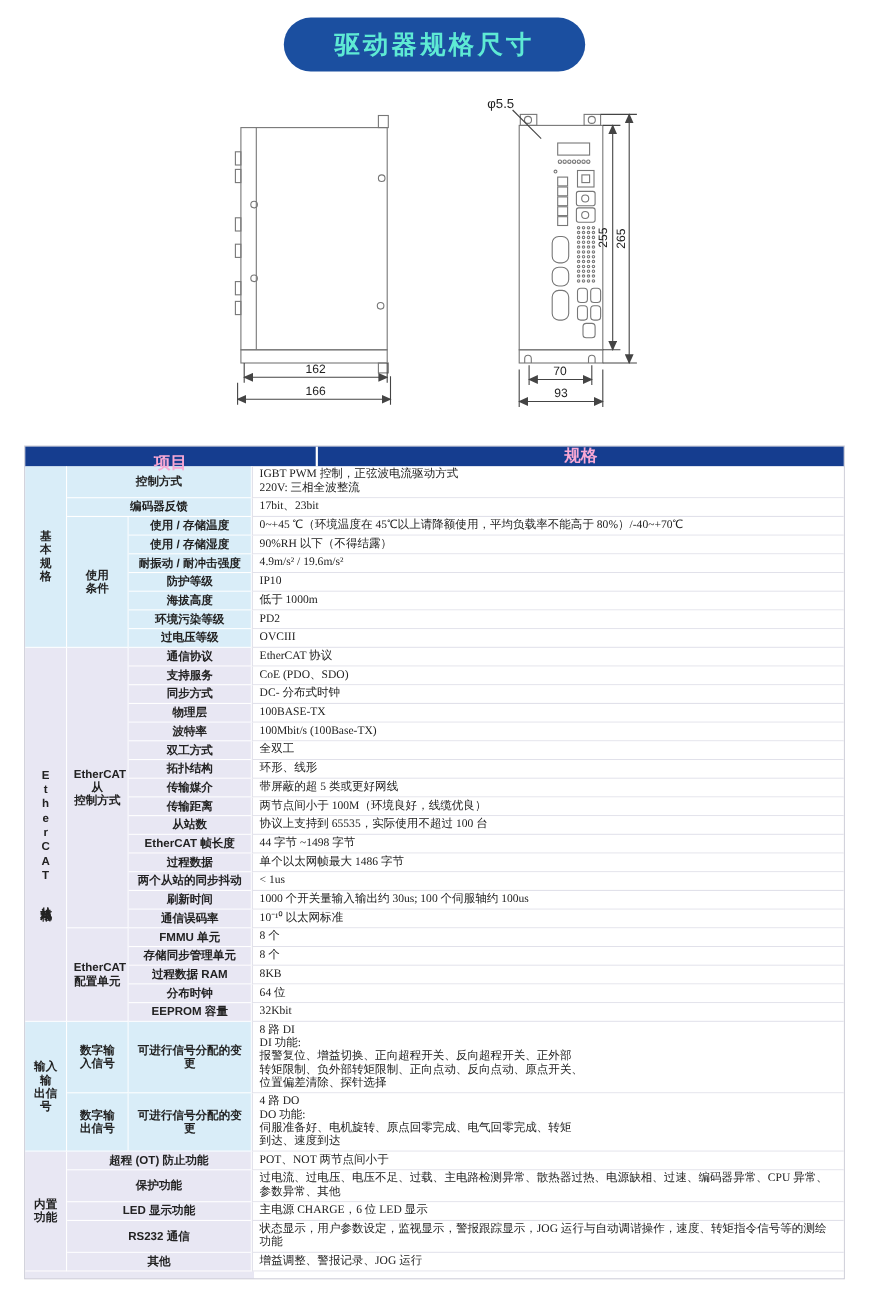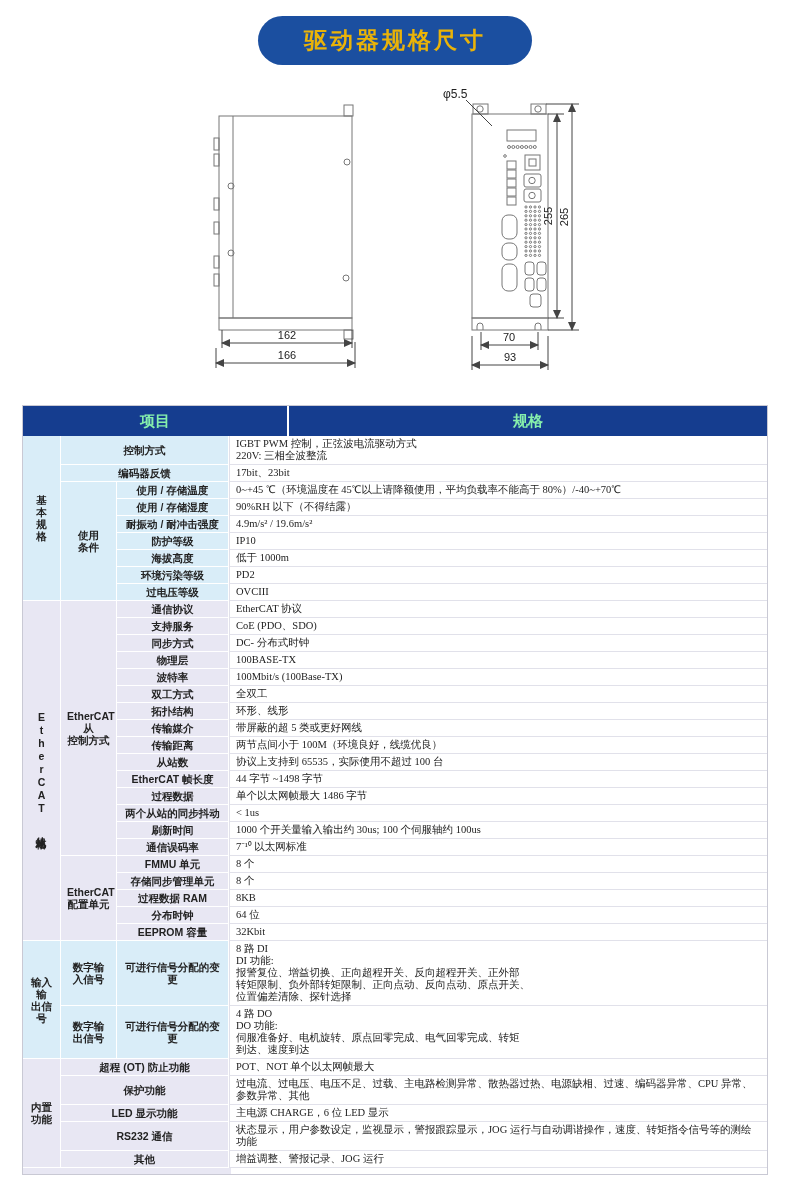--- a/index.html
+++ b/index.html
@@ -3,32 +3,32 @@
 <meta charset="utf-8">
 <style>
   html,body{margin:0;padding:0;}
   body{
     width:790px;height:1187px;position:relative;background:#ffffff;
     font-family:"Liberation Sans","DejaVu Sans",sans-serif;color:#222;overflow:hidden;
   }
   
   .title-pill{
     position:absolute;top:16px;left:50%;transform:translateX(-50%);
-    background:var(--pill,#1b4fa0);color:#eab308;font-size:23px;font-weight:bold;
+    background:var(--pill,#1b4fa0);color:#5eead4;font-size:23px;font-weight:bold;
     letter-spacing:3px;padding:9px 46px;border-radius:26px;white-space:nowrap;
   }
   
   .drawings{position:absolute;top:80px;left:0;}
   .drawings text{font-family:"Liberation Sans","DejaVu Sans",sans-serif;}
   
   .spec{
     position:absolute;top:405px;left:22px;width:746px;
     border:1px solid #c9c9d4;box-sizing:border-box;background:#fff;
   }
-  .spec-header{display:flex;background:var(--hdr,#153d8f);color:#86efac;height:30px;
+  .spec-header{display:flex;background:var(--hdr,#153d8f);color:#f9a8d4;height:18px;
     font-size:15px;font-weight:bold;align-items:center;justify-content:space-between;}
   .spec-header .h-item{width:266px;text-align:center;border-right:2px solid #fff;
     height:100%;line-height:30px;box-sizing:border-box;}
   .spec-header .h-spec{flex:1;text-align:center;line-height:30px;border-radius:11px;}
   table.grid{width:100%;border-collapse:separate;border-spacing:0;table-layout:fixed;}
   table.grid td{vertical-align:middle;font-size:10.5px;line-height:12px;padding:2px 6px;}
   td.c{border-right:1px solid #fff;border-bottom:1px solid #fff;}
   td.blue{background:var(--blue,#d9edf8);}
   td.lav{background:var(--lav,#e8e7f3);}
   td.group{font-weight:bold;text-align:center;white-space:pre-line;font-size:11px;}
@@ -302,21 +302,21 @@
         <tr>
           <td class="c item lav">两个从站的同步抖动</td>
           <td class="value">&lt; 1us</td>
         </tr>
         <tr>
           <td class="c item lav">刷新时间</td>
           <td class="value">1000 个开关量输入输出约 30us; 100 个伺服轴约 100us</td>
         </tr>
         <tr>
           <td class="c item lav">通信误码率</td>
-          <td class="value">7⁻¹⁰ 以太网标准</td>
+          <td class="value">10⁻¹⁰ 以太网标准</td>
         </tr>
         <tr>
           <td class="c sub lav" rowspan="5">EtherCAT
 配置单元</td>
           <td class="c item lav">FMMU 单元</td>
           <td class="value">8 个</td>
         </tr>
         <tr>
           <td class="c item lav">存储同步管理单元</td>
           <td class="value">8 个</td>
@@ -351,21 +351,21 @@
           <td class="c item blue">可进行信号分配的变更</td>
           <td class="value">4 路 DO
 DO 功能:
 伺服准备好、电机旋转、原点回零完成、电气回零完成、转矩
 到达、速度到达</td>
         </tr>
         <tr>
           <td class="c group lav" rowspan="5">内置
 功能</td>
           <td class="c item lav center" colspan="2">超程 (OT) 防止功能</td>
-          <td class="value">POT、NOT 单个以太网帧最大</td>
+          <td class="value">POT、NOT 两节点间小于</td>
         </tr>
         <tr>
           <td class="c item lav center" colspan="2">保护功能</td>
           <td class="value">过电流、过电压、电压不足、过载、主电路检测异常、散热器过热、电源缺相、过速、编码器异常、CPU 异常、参数异常、其他</td>
         </tr>
         <tr>
           <td class="c item lav center" colspan="2">LED 显示功能</td>
           <td class="value">主电源 CHARGE，6 位 LED 显示</td>
         </tr>
         <tr>

